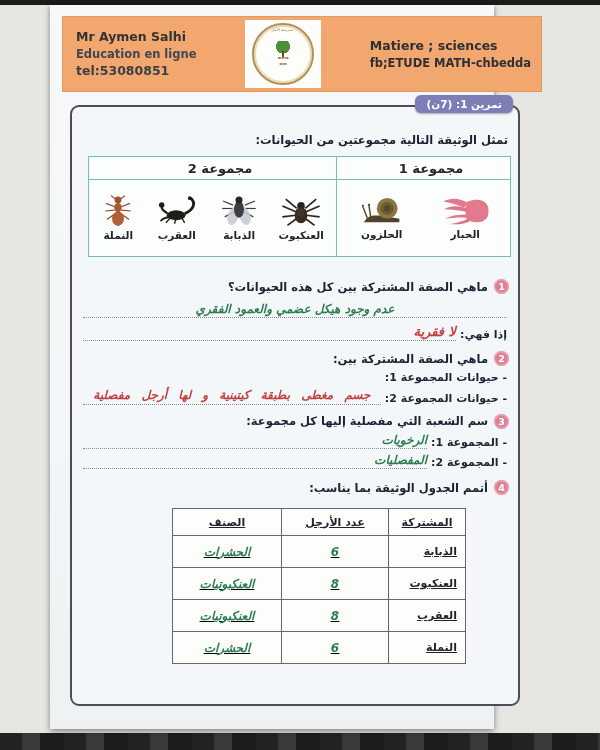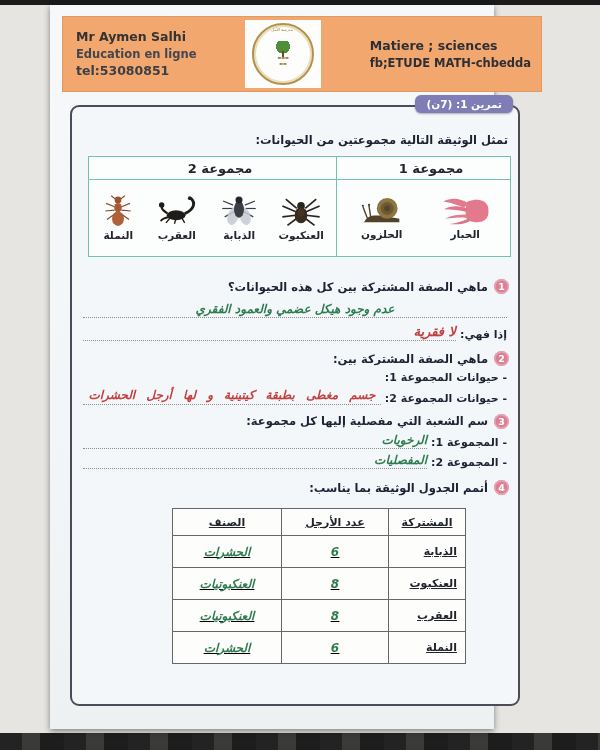--- a/index.html
+++ b/index.html
@@ -268,21 +268,21 @@
 
       <div class="qhead" style="margin-top:10px;">
         <span class="qnum">2</span>
         <span>ماهي الصفة المشتركة بين:</span>
       </div>
       <div class="qrow" style="margin-top:5px;">
         <span class="plabel">- حيوانات المجموعة 1:</span>
       </div>
       <div class="qrow" style="margin-top:5px;">
         <span class="plabel">- حيوانات المجموعة 2:</span>
-        <span class="dotline"><span class="hand ink-red stretch">جسم مغطى بطبقة كيتينية و لها أرجل الحشرات</span></span>
+        <span class="dotline"><span class="hand ink-red stretch">جسم مغطى بطبقة كيتينية و لها أرجل مفصلية</span></span>
       </div>
 
       <div class="qhead" style="margin-top:9px;">
         <span class="qnum">3</span>
         <span>سم الشعبة التي مفصلية إليها كل مجموعة:</span>
       </div>
       <div class="qrow" style="margin-top:5px;">
         <span class="plabel">- المجموعة 1:</span>
         <span class="dotline" style="text-align:right;"><span class="hand ink-green" style="letter-spacing:2px;">الرخويات</span></span>
       </div>

